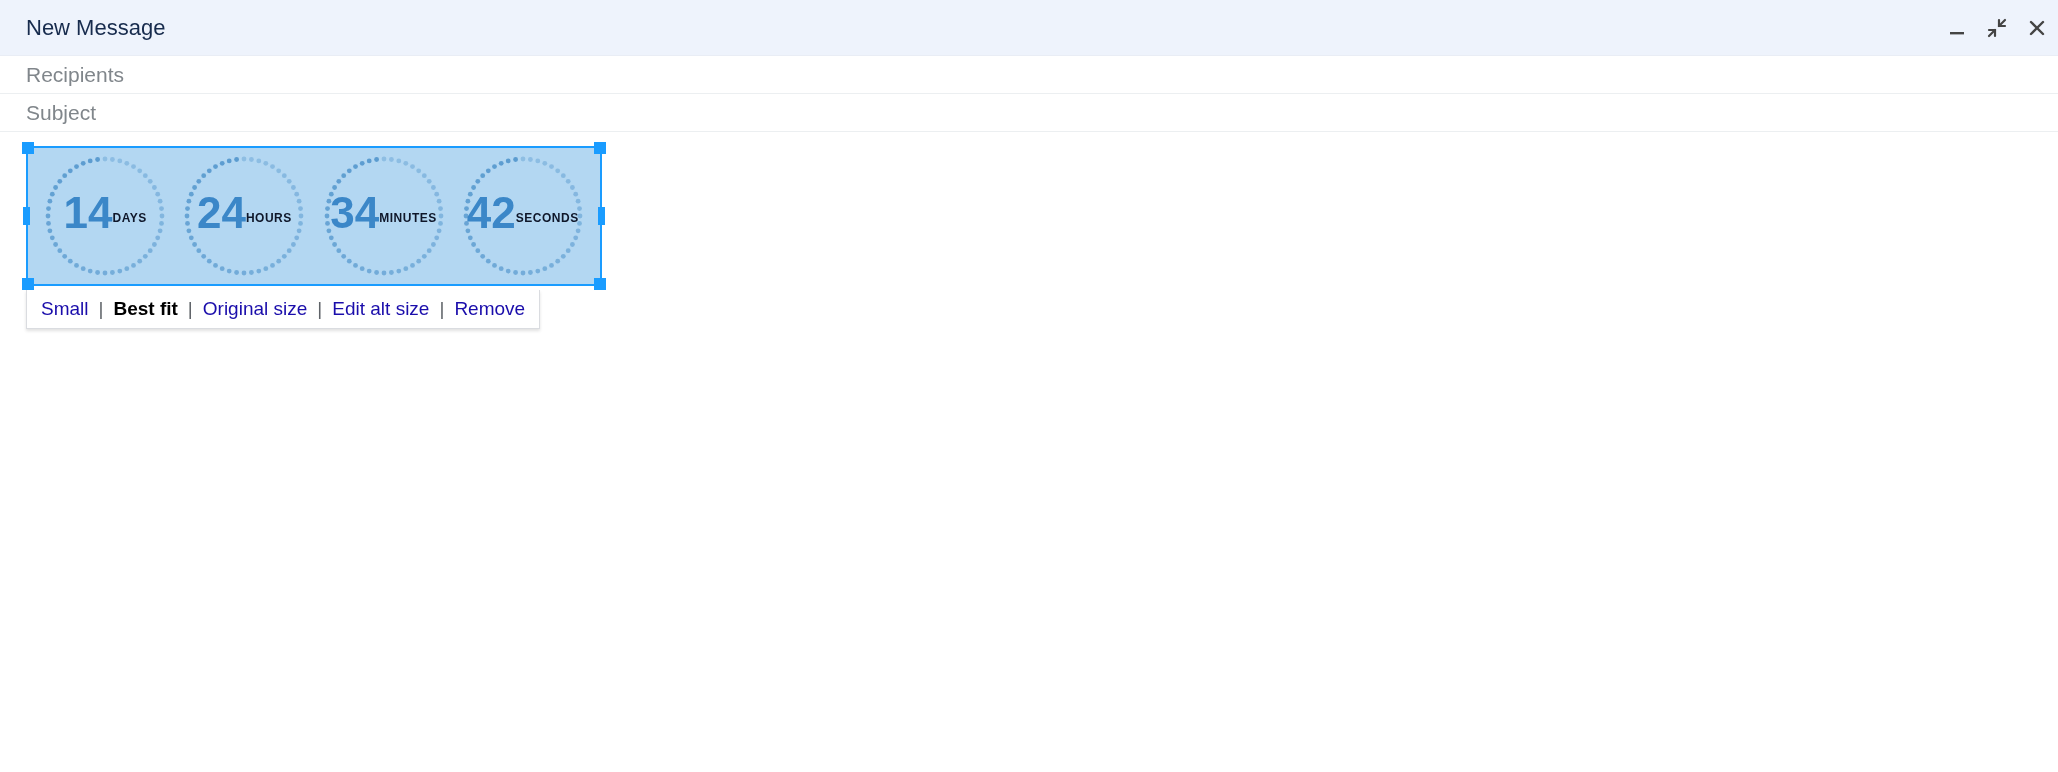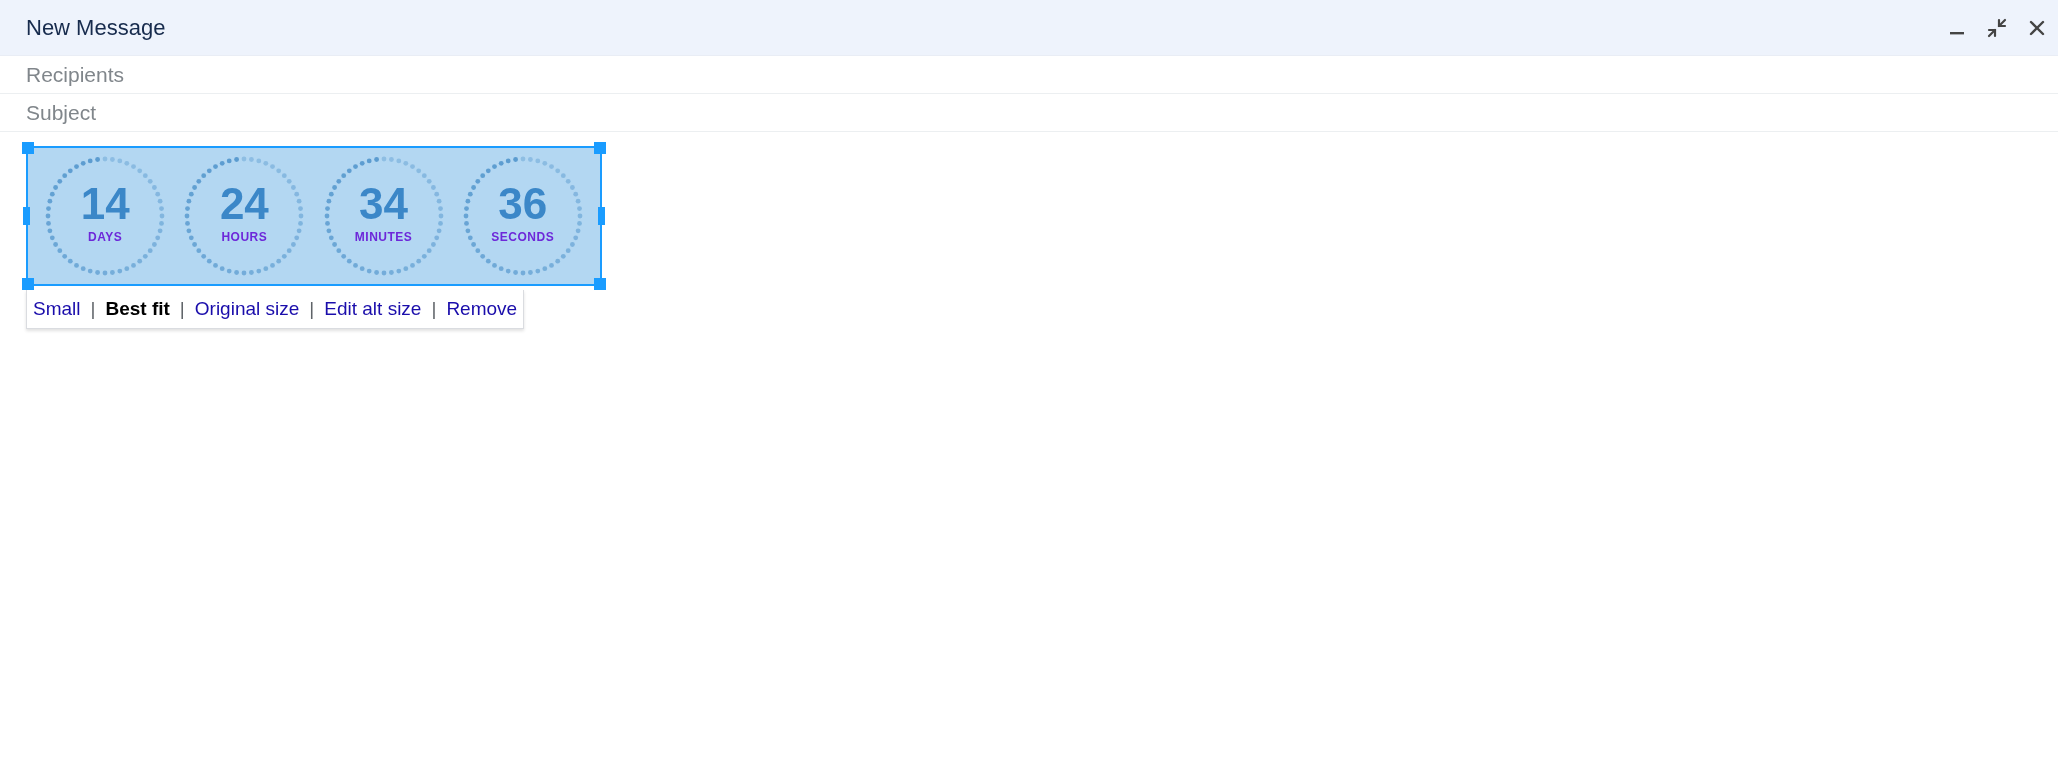--- a/index.html
+++ b/index.html
@@ -77,49 +77,49 @@
     position: absolute;
     inset: 0;
     display: flex;
     align-items: center;
     justify-content: space-evenly;
     padding: 6px 2px;
   }
   .dial {
     position: relative;
     width: 128px; height: 128px;
-    display: flex; flex-direction: column;
+    display: flex; flex-direction: row;
     align-items: center; justify-content: center;
   }
   .dial svg { position: absolute; inset: 0; }
   .dial-num {
     font-size: 44px;
     font-weight: 700;
     color: #3b87c8;
     line-height: 1;
     margin-top: -6px;
   }
   .dial-label {
     font-size: 12px;
     font-weight: 600;
-    color: #6d28d9;
+    color: #0f172a;
     letter-spacing: 0.5px;
     margin-top: 4px;
   }
 
   
   .img-toolbar {
     margin-top: 4px;
     display: inline-flex;
     align-items: center;
     background: #fff;
     border: 1px solid #dadce0;
     border-top: none;
     box-shadow: 0 2px 3px rgba(0,0,0,0.12);
-    padding: 8px 6px;
+    padding: 8px 14px;
     font-size: 19px;
     gap: 10px;
     position: relative;
     left: 0;
   }
   .opt-link { color: #1a0dab; cursor: pointer; }
   .opt-active { color: #000000; font-weight: 700; cursor: default; }
   .opt-sep { color: #5f6368; }
 </style>
 </head>
@@ -382,21 +382,21 @@
               <circle cx="14.6" cy="35.5" r="2.4" opacity="0.77"></circle>
               <circle cx="18.8" cy="29.3" r="2.4" opacity="0.78"></circle>
               <circle cx="23.7" cy="23.7" r="2.4" opacity="0.79"></circle>
               <circle cx="29.3" cy="18.8" r="2.4" opacity="0.80"></circle>
               <circle cx="35.5" cy="14.6" r="2.4" opacity="0.81"></circle>
               <circle cx="42.2" cy="11.3" r="2.4" opacity="0.82"></circle>
               <circle cx="49.2" cy="8.9" r="2.4" opacity="0.83"></circle>
               <circle cx="56.6" cy="7.5" r="2.4" opacity="0.84"></circle>
             </g>
           </svg>
-        <div class="dial-num">36</div>
+        <div class="dial-num">42</div>
         <div class="dial-label">SECONDS</div>
       </div>
     </div>
   </div>
 
   <div class="img-toolbar">
     <span class="opt-link">Small</span>
     <span class="opt-sep">|</span>
     <span class="opt-active">Best fit</span>
     <span class="opt-sep">|</span>

